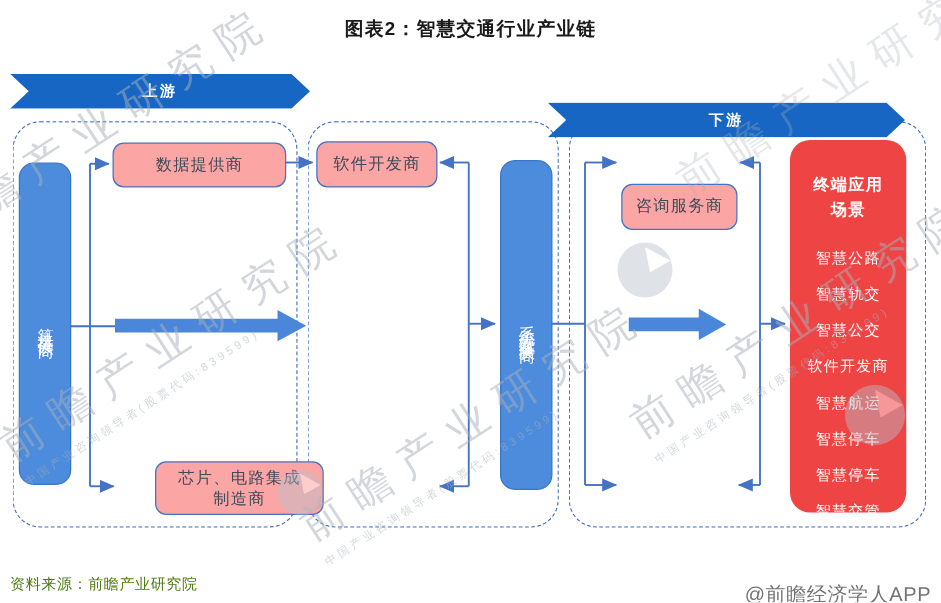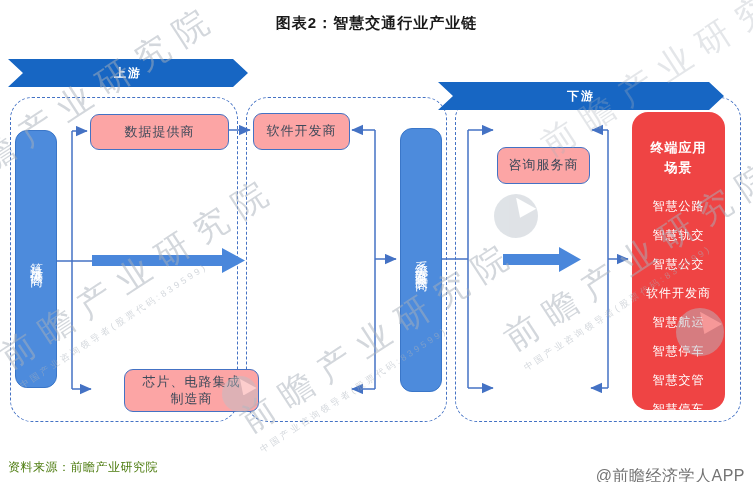--- a/index.html
+++ b/index.html
@@ -170,22 +170,22 @@
 
   <div id="box-terminal">
     <div id="terminal-title">终端应用场景</div>
     <div id="terminal-list">
       <div class="term-item">智慧公路</div>
       <div class="term-item">智慧轨交</div>
       <div class="term-item">智慧公交</div>
       <div class="term-item">软件开发商</div>
       <div class="term-item">智慧航运</div>
       <div class="term-item">智慧停车</div>
+      <div class="term-item">智慧停车</div>
       <div class="term-item">智慧交管</div>
-      <div class="term-item">智慧停车</div>
     </div>
   </div>
 
   <div class="wm" style="left:-55px;top:165px;">
     <div class="big">前瞻产业研究院</div>
   </div>
   <div class="wm" style="left:8px;top:336px;">
     <div class="big">前瞻产业研究院</div>
     <div class="small">中国产业咨询领导者(股票代码:839599)</div>
   </div>

